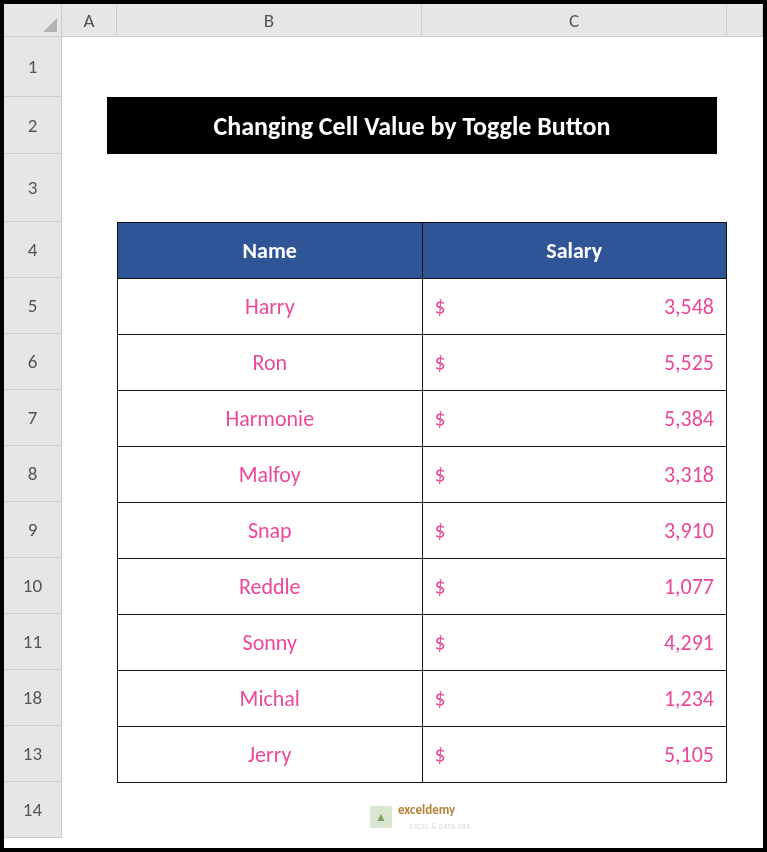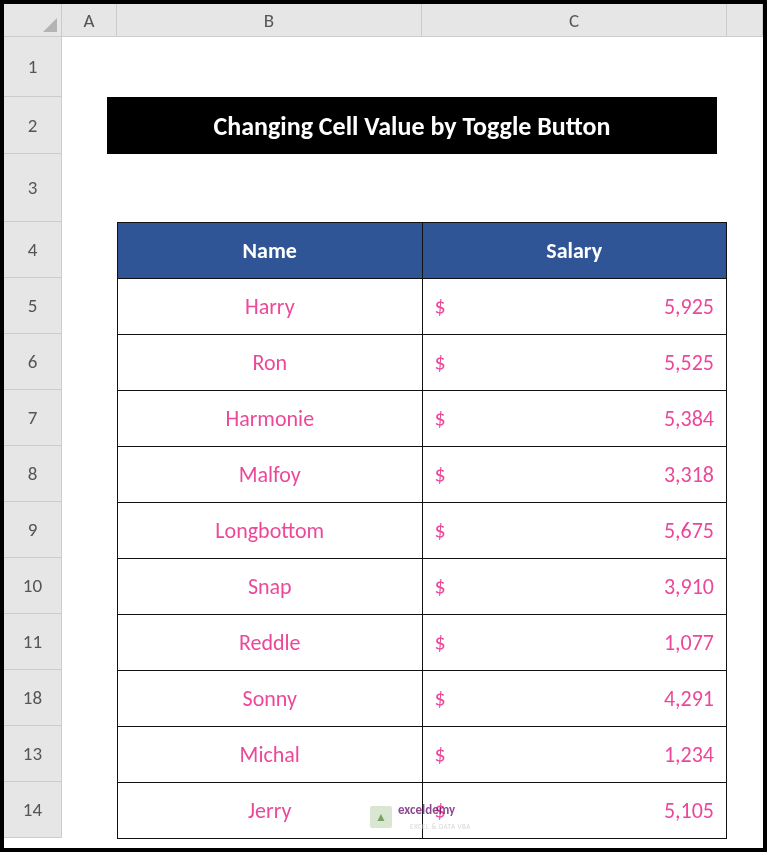--- a/index.html
+++ b/index.html
@@ -131,21 +131,21 @@
     background: #cfe0c7;
     border-radius: 2px;
     margin-right: 6px;
     display: flex;
     align-items: center;
     justify-content: center;
     color: #5a8a3a;
     font-weight: bold;
     font-size: 12px;
   }
-  .watermark .wm-text strong { color: #701a75; font-weight:700; }
+  .watermark .wm-text strong { color: #a16207; font-weight:700; }
   .watermark .wm-sub { font-size: 7px; letter-spacing: .5px; color:#ccc;padding-left:12px; }
 </style>
 </head>
 <body>
 
 <div class="corner"></div>
 
 <div class="col-headers">
   <div class="col-header colA">A</div>
   <div class="col-header colB">B</div>
@@ -180,21 +180,21 @@
         <th>Name</th>
         <th>Salary</th>
       </tr>
     </thead>
     <tbody id="tbody">
         <tr>
           <td class="name-cell">Harry</td>
           <td class="salary-cell">
             <div class="salary-inner">
               <span>$</span>
-              <span>5,925</span>
+              <span>3,548</span>
             </div>
           </td>
         </tr>
         <tr>
           <td class="name-cell">Ron</td>
           <td class="salary-cell">
             <div class="salary-inner">
               <span>$</span>
               <span>5,525</span>
             </div>
@@ -208,29 +208,20 @@
               <span>5,384</span>
             </div>
           </td>
         </tr>
         <tr>
           <td class="name-cell">Malfoy</td>
           <td class="salary-cell">
             <div class="salary-inner">
               <span>$</span>
               <span>3,318</span>
-            </div>
-          </td>
-        </tr>
-        <tr>
-          <td class="name-cell">Longbottom</td>
-          <td class="salary-cell">
-            <div class="salary-inner">
-              <span>$</span>
-              <span>5,675</span>
             </div>
           </td>
         </tr>
         <tr>
           <td class="name-cell">Snap</td>
           <td class="salary-cell">
             <div class="salary-inner">
               <span>$</span>
               <span>3,910</span>
             </div>

